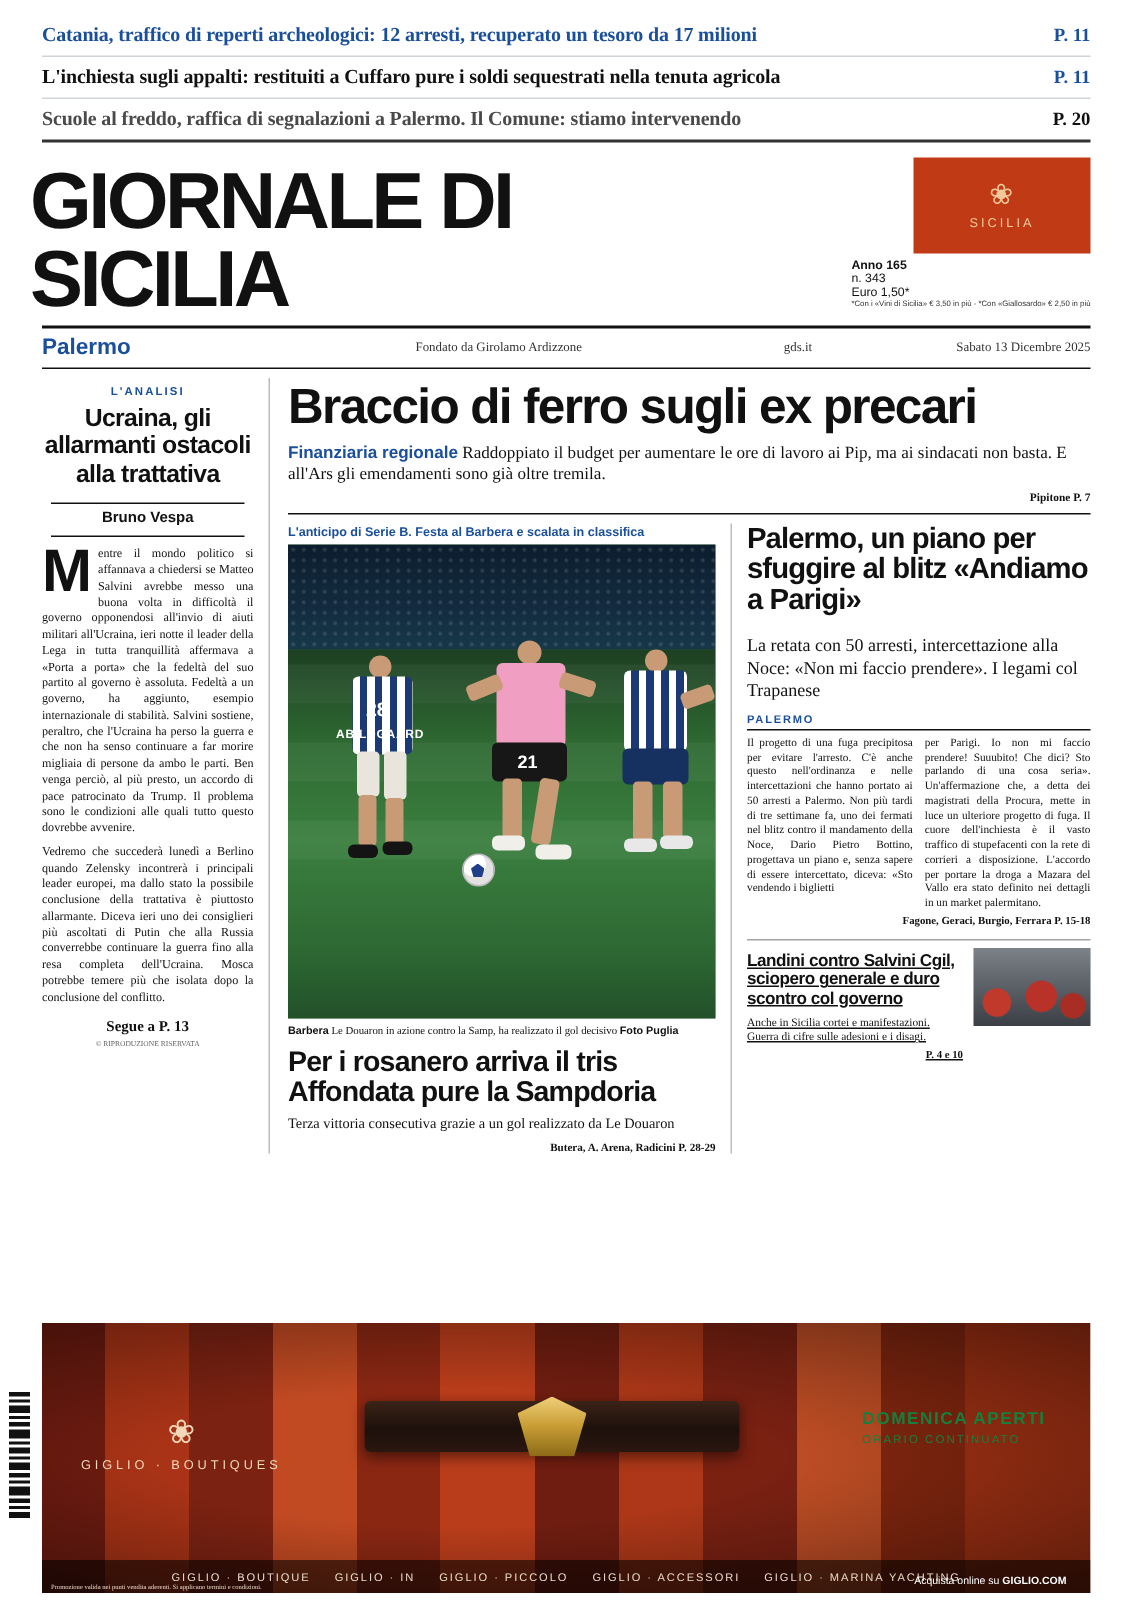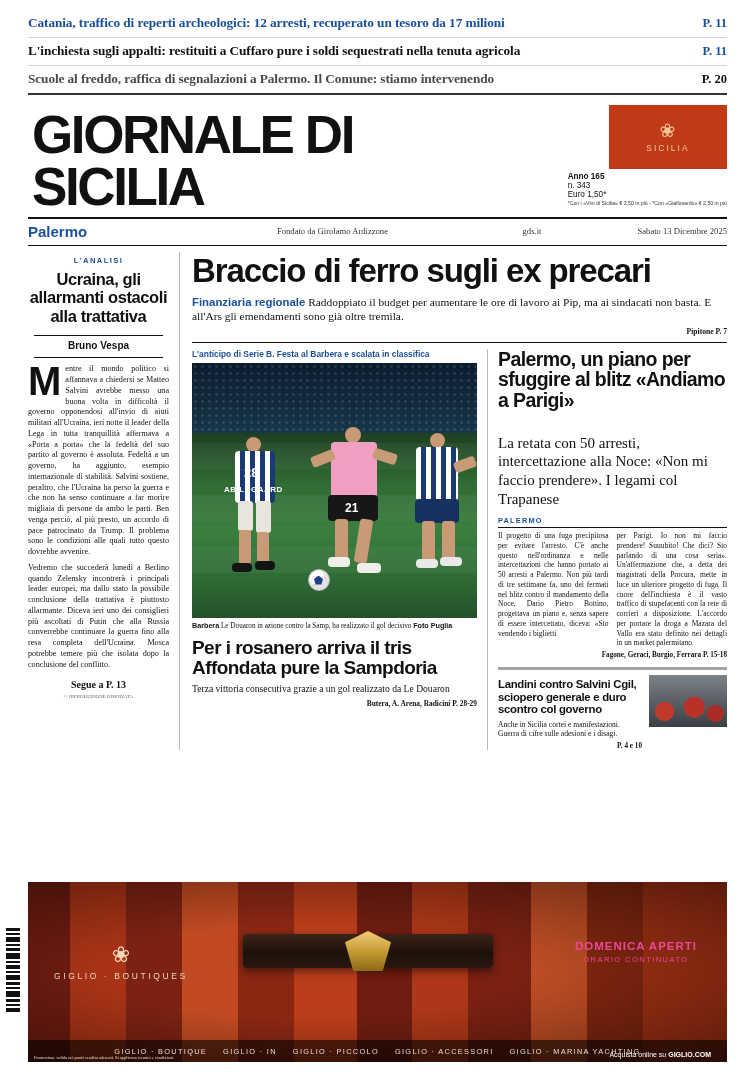--- a/index.html
+++ b/index.html
@@ -19,21 +19,21 @@
   .teaser:last-child { border-bottom:2px solid #333; }
   .teaser-text { flex:1; font-weight:bold; font-size:13.3px; letter-spacing:-0.1px; }
   .t-blue { color:#1a4f9c; }
   .t-black { color:#111; }
   .t-grey { color:#4a4a4a; }
   .teaser-page { font-weight:bold; font-size:12.5px; margin-left:10px; white-space:nowrap; }
   .p-blue { color:#1a4f9c; }
   .p-black { color:#111; }
 
   
-  .masthead { position:relative; padding:6px 28px 0 32px; display:flex; align-items:flex-start; }
+  .masthead { position:relative; padding:6px 28px 0 20px; display:flex; align-items:flex-start; }
   .logo {
     font-family:"Liberation Sans", sans-serif;
     font-weight:bold; font-size:53px; line-height:0.98;
     letter-spacing:-2.4px; color:#111; flex:1; margin-top:4px;
   }
   .masthead-right { width:210px; display:flex; flex-direction:column; align-items:flex-end; }
   .giglio-box {
     width:118px; height:64px; background:#c03a16;
     display:flex; flex-direction:column; align-items:center; justify-content:center;
     color:#f2c89a;
@@ -97,21 +97,21 @@
 
   
   .lower { display:flex; margin-top:6px; }
   .lower-left { width:296px; padding-right:10px; border-right:1px solid #bbb; }
   .lower-right { flex:1; padding-left:10px; }
 
   .serieb-kicker {
     font-family:"Liberation Sans", sans-serif; font-weight:bold; font-size:8.4px;
     color:#1a4f9c; margin-bottom:4px;
   }
-  .photo { position:relative; width:100%; height:255px; overflow:hidden; background:#2b5d2f; }
+  .photo { position:relative; width:100%; height:316px; overflow:hidden; background:#2b5d2f; }
   .pitch {
     position:absolute; inset:0;
     background:
       linear-gradient(180deg,#1d3f22 0%,#2f6a33 26%,#3b7f3f 52%,#2e6a34 80%,#23512a 100%);
   }
   .pitch-stripe { position:absolute; left:0; right:0; height:26px; background:rgba(255,255,255,0.045); }
   .crowd {
     position:absolute; top:0; left:0; right:0; height:70px;
     background:linear-gradient(180deg,#0b1d2e 0%,#132b3f 60%,#17384a 100%);
   }
@@ -143,31 +143,31 @@
     font-size:19px; line-height:1.06; letter-spacing:-0.55px; margin:7px 0 5px 0;
   }
   .rosa-sub { font-size:9.6px; line-height:1.25; }
   .rosa-byline { text-align:right; font-size:7.4px; font-weight:bold; margin-top:4px; }
 
   
   .blitz-head {
     font-family:"Liberation Sans", sans-serif; font-weight:bold;
     font-size:19.5px; line-height:1.06; letter-spacing:-0.6px; color:#111;
   }
-  .blitz-sub { font-size:15px; line-height:1.26; margin-top:23px; }
+  .blitz-sub { font-size:12px; line-height:1.26; margin-top:12px; }
   .section-tag {
     font-family:"Liberation Sans", sans-serif; font-weight:bold; font-size:7.4px;
     color:#1a4f9c; letter-spacing:1.2px; margin:7px 0 3px 0;
     border-bottom:1px solid #111; padding-bottom:2px;
   }
   .twocol { display:flex; gap:8px; font-size:7.5px; line-height:1.3; text-align:justify; hyphens:auto; }
   .twocol > div { flex:1; }
   .blitz-byline { text-align:right; font-size:7.2px; font-weight:bold; margin-top:3px; line-height:1.25; }
 
-  .brief { border-top:3px solid #a3a3a3; margin-top:7px; padding-top:5px; display:flex; gap:7px; }
+  .brief { border-top:1px solid #a3a3a3; margin-top:7px; padding-top:5px; display:flex; gap:7px;text-decoration:underline; }
   .brief-txt { flex:1; }
   .brief-kicker { font-family:"Liberation Sans", sans-serif; font-weight:bold; font-size:7.4px; color:#1a4f9c; }
   .brief-head {
     font-family:"Liberation Sans", sans-serif; font-weight:bold; font-size:11.4px;
     line-height:1.1; letter-spacing:-0.3px; margin-top:3px;
   }
   .brief-sub { font-size:7.6px; line-height:1.26; margin-top:4px; }
   .brief-byline { text-align:right; font-size:7.2px; font-weight:bold; margin-top:3px; }
   .brief-photo { width:78px; height:52px; overflow:hidden; position:relative; background:#777; }
   .photo-protest { background:linear-gradient(180deg,#6e747c 0%,#4a4f57 100%); }
@@ -208,21 +208,21 @@
     background:linear-gradient(180deg,#3b2318 0%,#1d110b 55%,#2a1710 100%);
     border-radius:4px; box-shadow:0 3px 9px rgba(0,0,0,0.5);
   }
   .buckle {
     position:absolute; left:50%; top:50%; transform:translate(-50%,-50%);
     width:46px; height:40px;
     background:linear-gradient(180deg,#f0cf7a 0%,#c79c34 50%,#8c6a17 100%);
     border-radius:6px;
     clip-path:polygon(50% 0,100% 28%,82% 100%,18% 100%,0 28%);
   }
-  .ad-promo { position:absolute; right:30px; top:58px; text-align:center; color:#ec4899; }
+  .ad-promo { position:absolute; right:30px; top:58px; text-align:left; color:#15803d; }
   .ad-promo-1 { font-family:"Liberation Sans", sans-serif; font-weight:bold; font-size:11.5px; letter-spacing:1px; }
   .ad-promo-2 { font-family:"Liberation Sans", sans-serif; font-size:7.6px; letter-spacing:1.4px; margin-top:3px; }
   .ad-strip {
     position:absolute; left:0; right:0; bottom:0; height:22px; background:rgba(0,0,0,0.55);
     display:flex; align-items:center; justify-content:center; gap:16px;
     color:#e9dcc9; font-family:"Liberation Sans", sans-serif; font-size:7.4px; letter-spacing:1.3px;
   }
   .ad-shop { position:absolute; right:16px; bottom:4px; color:#fff; font-family:"Liberation Sans", sans-serif; font-size:7px; }
   .ad-shop b { color:#fff; }
   .ad-disclaimer { position:absolute; left:6px; bottom:2px; color:#e7d6c2; font-size:4.4px; }

